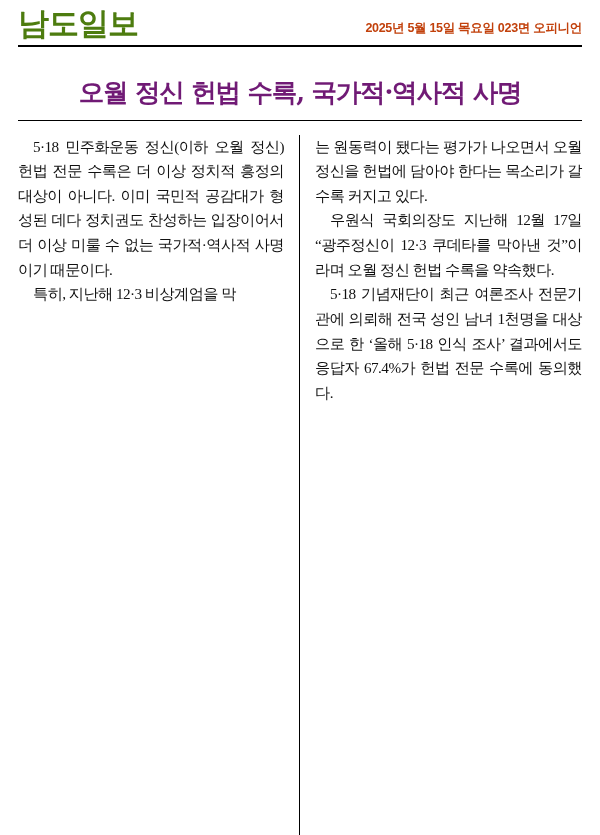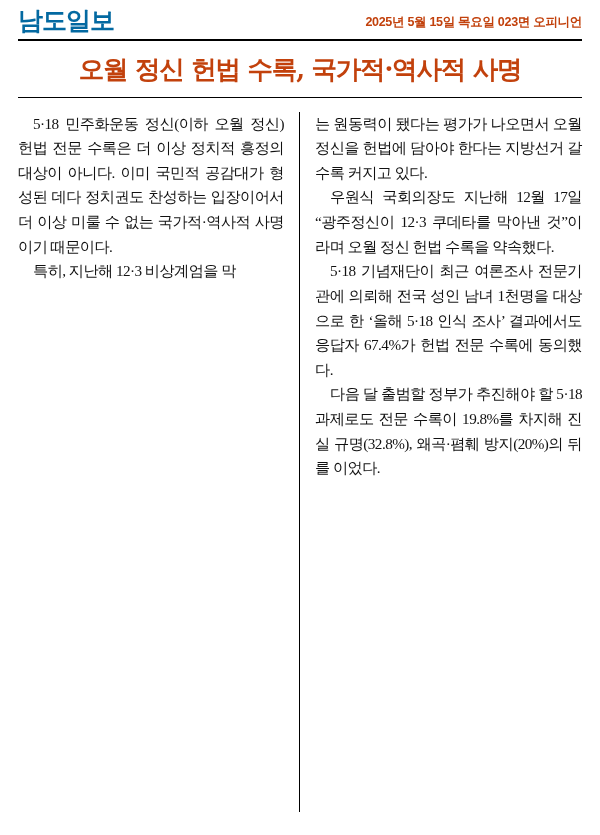--- a/index.html
+++ b/index.html
@@ -25,24 +25,24 @@
   
   .masthead {
     display: flex;
     align-items: flex-end;
     justify-content: space-between;
     padding-bottom: 4px;
   }
   .paper-name {
     font-family: "DejaVu Serif", serif;
     font-weight: bold;
-    font-size: 25px;
+    font-size: 31px;
     letter-spacing: -1px;
     line-height: 1;
-    color: #0369a1;
+    color: #4d7c0f;
   }
   .issue-line {
     font-family: "Liberation Sans", sans-serif;
     font-size: 12.5px;
     font-weight: bold;
     color: #c2410c;
     letter-spacing: -0.3px;
     padding-bottom: 2px;
   }
   .rule-top {
@@ -50,22 +50,22 @@
     margin-top: 2px;
   }
   
   .headline {
     font-family: "DejaVu Serif", serif;
     font-weight: bold;
     font-size: 25.5px;
     letter-spacing: -1.2px;
     line-height: 1.2;
     text-align: center;
-    margin: 13px 0 12px 0;
-    color: #c2410c;
+    margin: 30px 0 12px 0;
+    color: #701a75;
   }
   .rule-under-headline {
     border-top: 1px solid #000;
     margin-bottom: 14px;
   }
   
   .columns {
     display: flex;
     gap: 0;
     height: 700px;
@@ -105,20 +105,19 @@
 
   <h1 class="headline">오월 정신 헌법 수록, 국가적·역사적 사명</h1>
   <div class="rule-under-headline"></div>
 
   <div class="columns">
     <div class="col left">
       <p>5·18 민주화운동 정신(이하 오월 정신) 헌법 전문 수록은 더 이상 정치적 흥정의 대상이 아니다. 이미 국민적 공감대가 형성된 데다 정치권도 찬성하는 입장이어서 더 이상 미룰 수 없는 국가적·역사적 사명이기 때문이다.</p>
       <p>특히, 지난해 12·3 비상계엄을 막</p>
     </div>
     <div class="col right">
-      <p style="text-indent:0">는 원동력이 됐다는 평가가 나오면서 오월 정신을 헌법에 담아야 한다는 지방선거 갈수록 커지고 있다.</p>
+      <p style="text-indent:0">는 원동력이 됐다는 평가가 나오면서 오월 정신을 헌법에 담아야 한다는 목소리가 갈수록 커지고 있다.</p>
       <p>우원식 국회의장도 지난해 12월 17일 “광주정신이 12·3 쿠데타를 막아낸 것”이라며 오월 정신 헌법 수록을 약속했다.</p>
       <p>5·18 기념재단이 최근 여론조사 전문기관에 의뢰해 전국 성인 남녀 1천명을 대상으로 한 ‘올해 5·18 인식 조사’ 결과에서도 응답자 67.4%가 헌법 전문 수록에 동의했다.</p>
-      <p>다음 달 출범할 정부가 추진해야 할 5·18 과제로도 전문 수록이 19.8%를 차지해 진실 규명(32.8%), 왜곡·폄훼 방지(20%)의 뒤를 이었다.</p>
     </div>
   </div>
 
 </div>
 
 </body></html>

